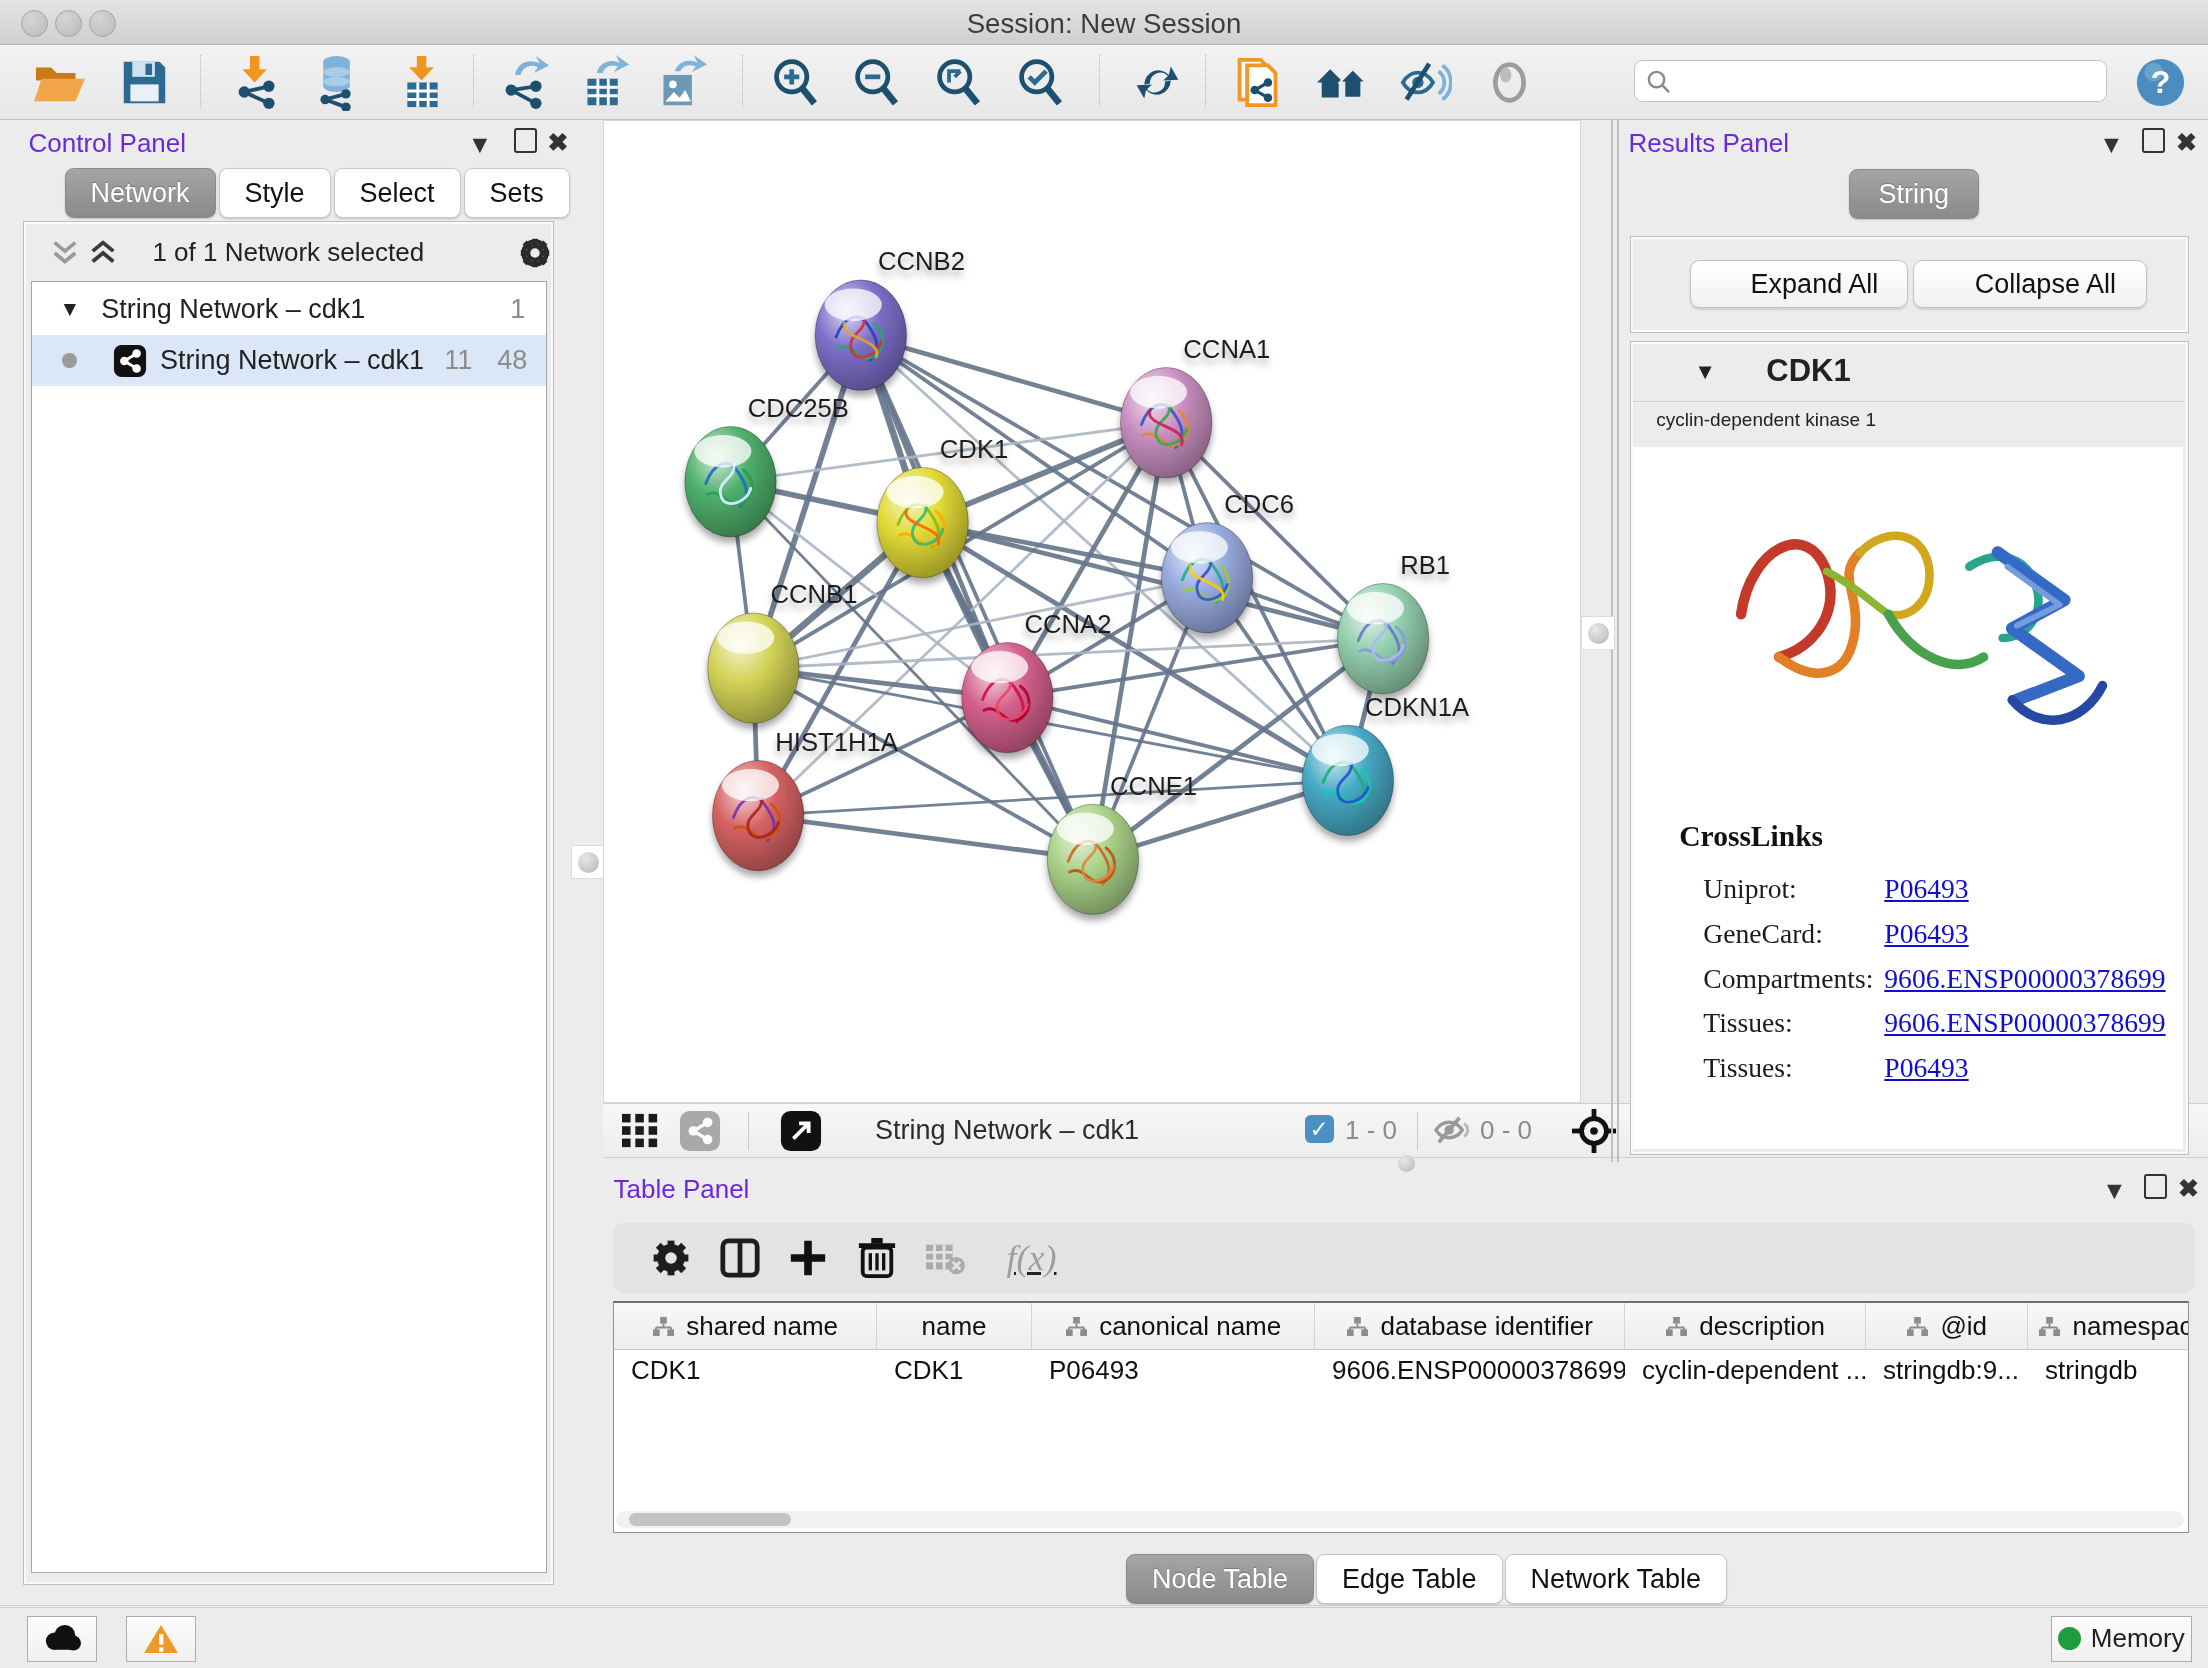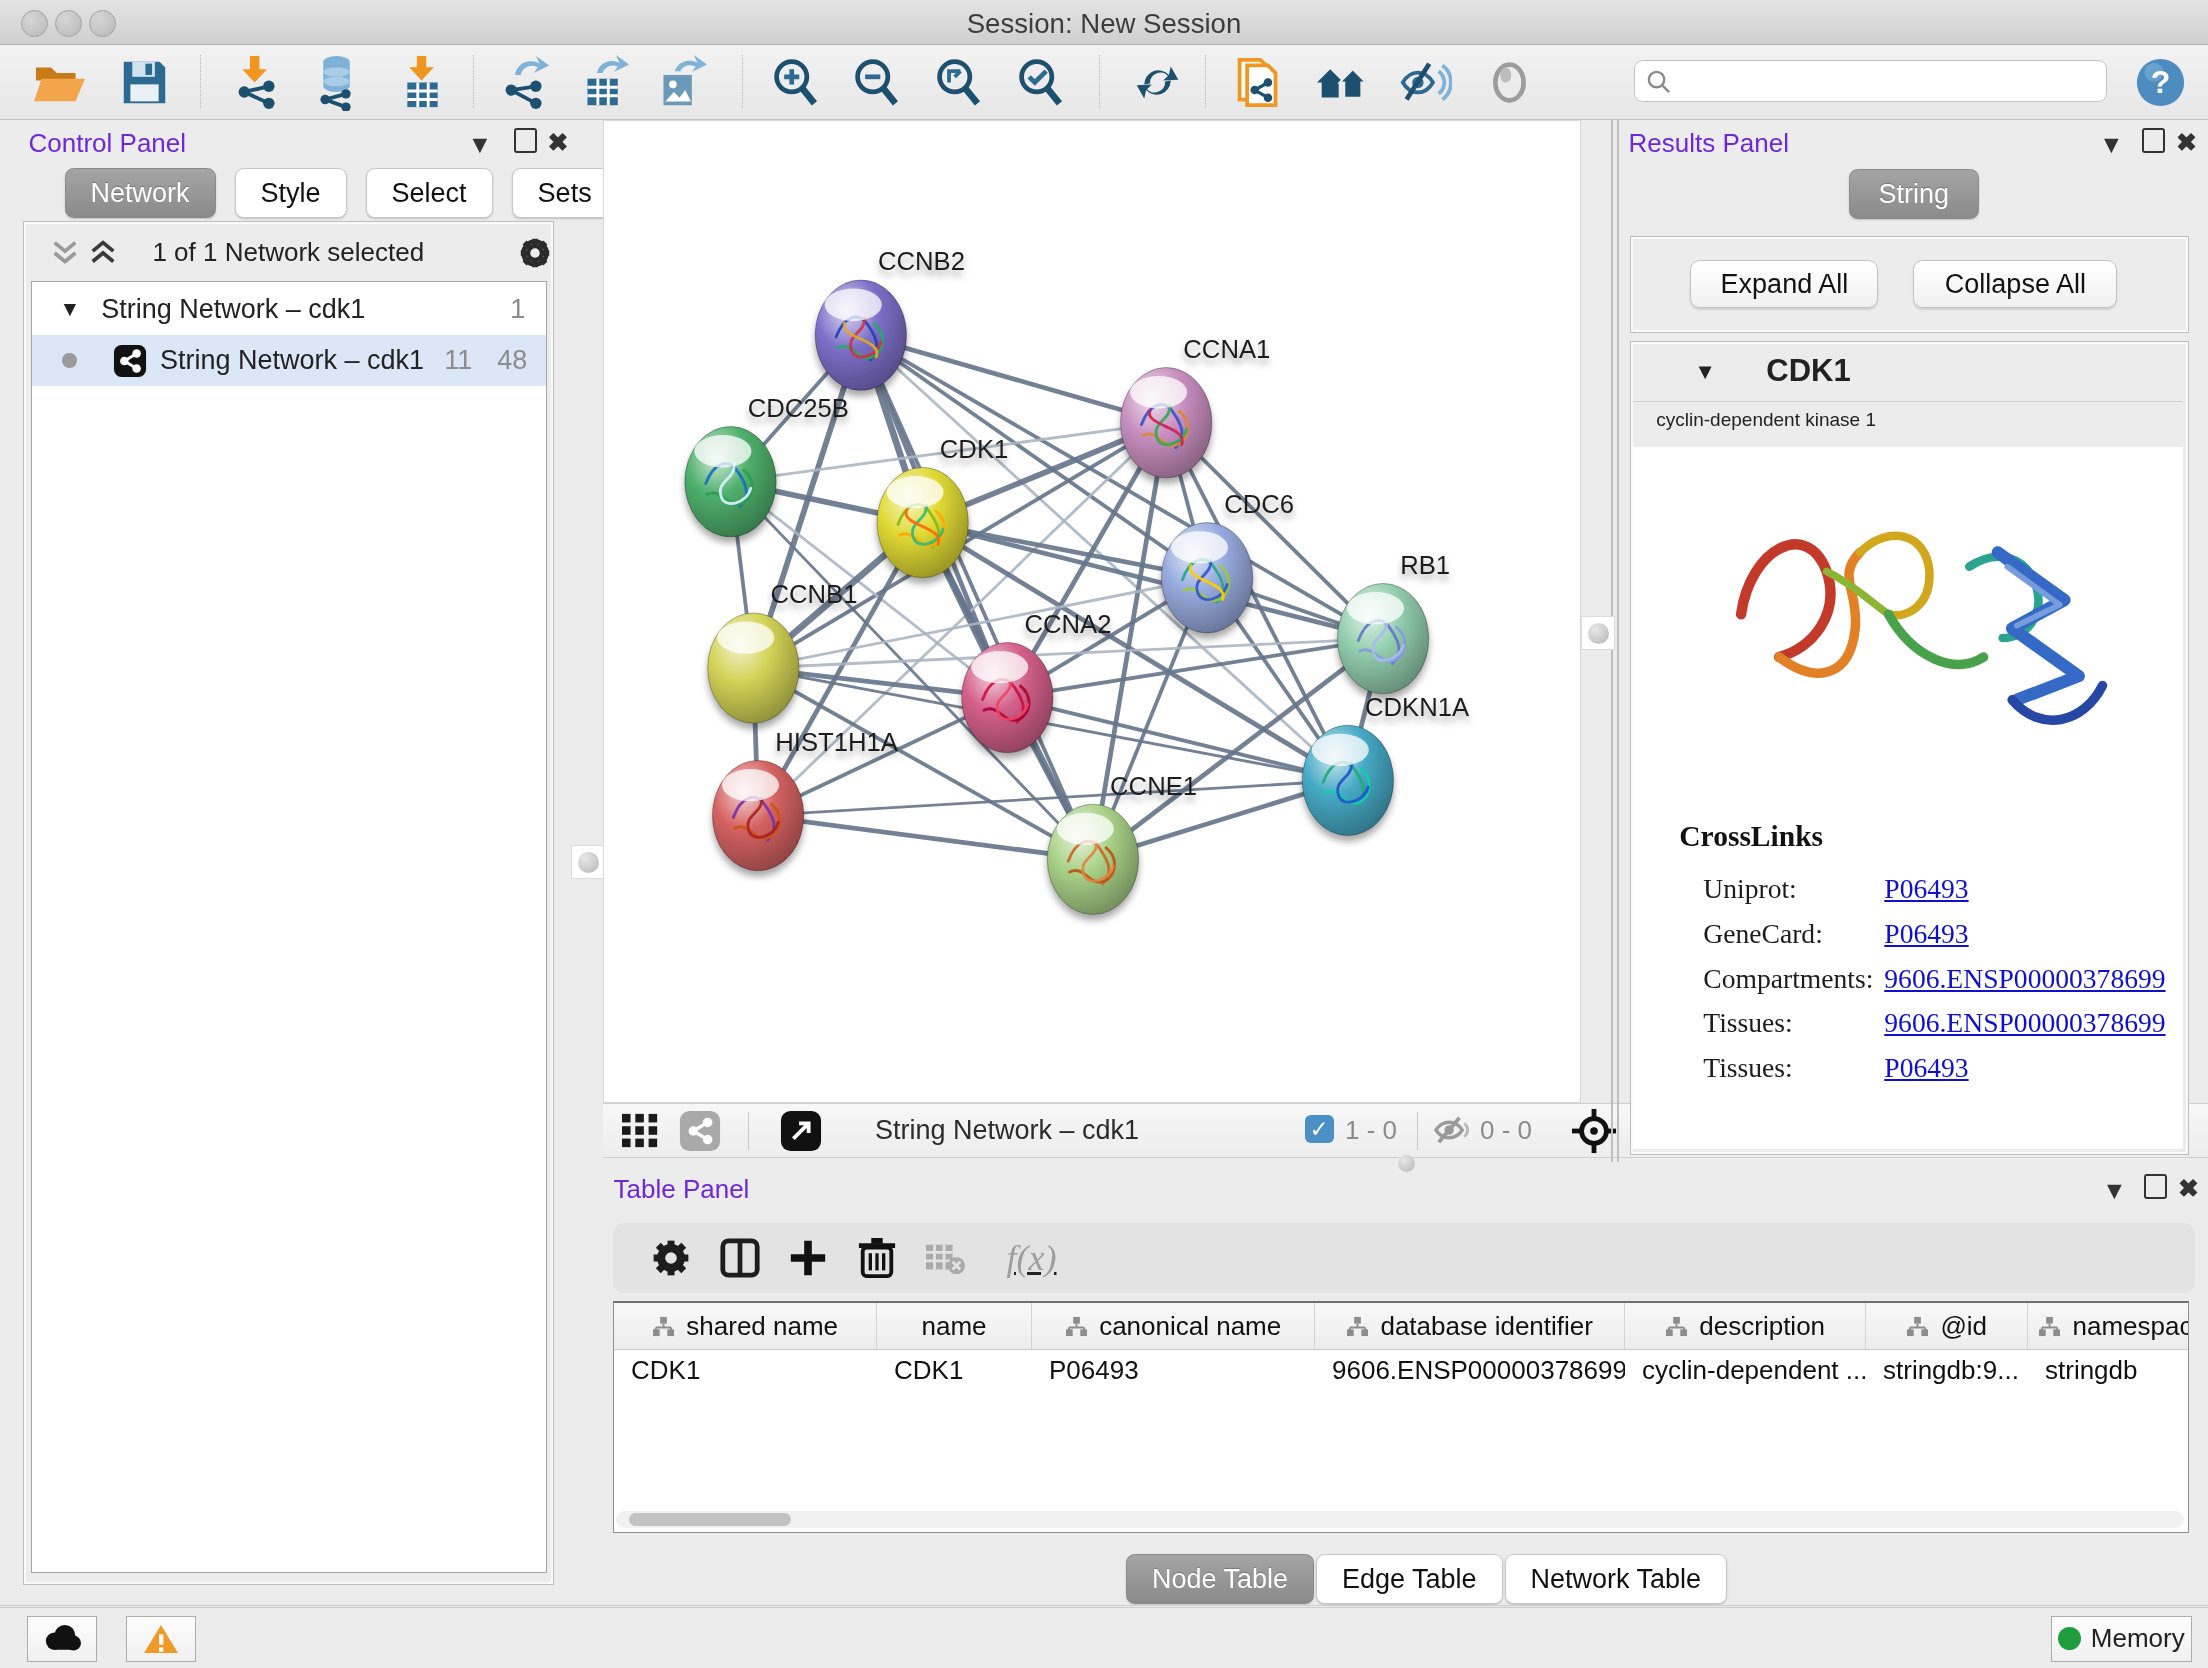--- a/index.html
+++ b/index.html
@@ -22,21 +22,21 @@
   .search input{border:none;outline:none;font-size:25px;width:409px;background:transparent;font-family:"Liberation Sans",sans-serif;}
   
   .ptitle{font-size:26px;color:#6d28d9;}
   .pctl{position:absolute;top:0;font-size:25px;color:#333;}
   .floatsq{display:inline-block;width:19px;height:21px;border:2.9px solid #333;border-radius:2.9px;}
   .tab{height:48px;line-height:48px;text-align:center;font-size:27px;background:#fff;
        border:1px solid #c6c6c6;border-radius:8.6px;color:#111;box-shadow:0 1px 1.9px rgba(0,0,0,.18);padding:0 25px;}
   .tab.sel{background:linear-gradient(#a5a5a5,#8a8a8a);color:#fff;border-color:#8a8a8a;text-shadow:0 -1px 1px rgba(0,0,0,.25);}
   .groovebox{position:absolute;border:1.9px solid #bdbdbd;box-shadow:inset 0 0 0 1.9px #fafafa;background:#ececec;}
   .btn{background:linear-gradient(#ffffff,#f1f1f1);border:1px solid #c2c2c2;border-radius:9.5px;
-       font-size:27px;color:#111;text-align:center;box-shadow:0 1.9px 1.9px rgba(0,0,0,.12);}
+       font-size:27px;color:#111;text-align:center;box-shadow:0 1.9px 1.9px rgba(0,0,0,.12);padding-left:30px;}
   
   .treebox{position:absolute;background:#fff;border:1px solid #a5a5a5;}
   .trow{position:absolute;left:0;width:100%;height:51px;display:flex;align-items:center;font-size:27px;}
   .count{color:#8c8c8c;}
   
   .netcanvas{position:absolute;left:603px;top:120px;width:978px;height:983px;background:#fff;border:1px solid #d8d8d8;box-sizing:border-box;}
   .viewbar{position:absolute;left:603px;top:1103px;width:1605px;height:53px;background:linear-gradient(#f7f7f7,#ededed);
     border-top:1px solid #cfcfcf;border-bottom:1px solid #cfcfcf;}
   .vsep{position:absolute;top:7.6px;height:38px;border-left:1px solid #c9c9c9;}
   
@@ -229,21 +229,21 @@
       </svg>
     </div>
   </div>
 
   <div class="abs" style="left:9.5px;top:120px;width:559px;height:1467px;">
     <span class="ptitle abs" style="left:19px;top:7.6px;">Control Panel</span>
     <span class="pctl" style="left:458px;top:9.5px;">▼</span>
     <span class="pctl" style="left:504px;top:7.6px;"><span class="floatsq"></span></span>
     <span class="pctl" style="left:538px;top:7.6px;font-weight:bold;">✖</span>
 
-    <div id="cp-tabs" style="position: absolute; left: 55px; top: 48px; display: flex; gap: 19px;">
+    <div id="cp-tabs" style="position: absolute; left: 55px; top: 48px; display: flex; gap: 3px;">
         <div class="tab sel">Network</div>
         <div class="tab">Style</div>
         <div class="tab">Select</div>
         <div class="tab">Sets</div>
       </div>
 
     <div class="groovebox" style="left:13.3px;top:101px;width:529px;height:1362px;">
 
       <div class="abs" style="left:0;top:9.5px;width:100%;height:44px;">
         <svg class="abs" style="left:25px;top:5.7px;" width="32" height="32" viewBox="0 0 34 34">

